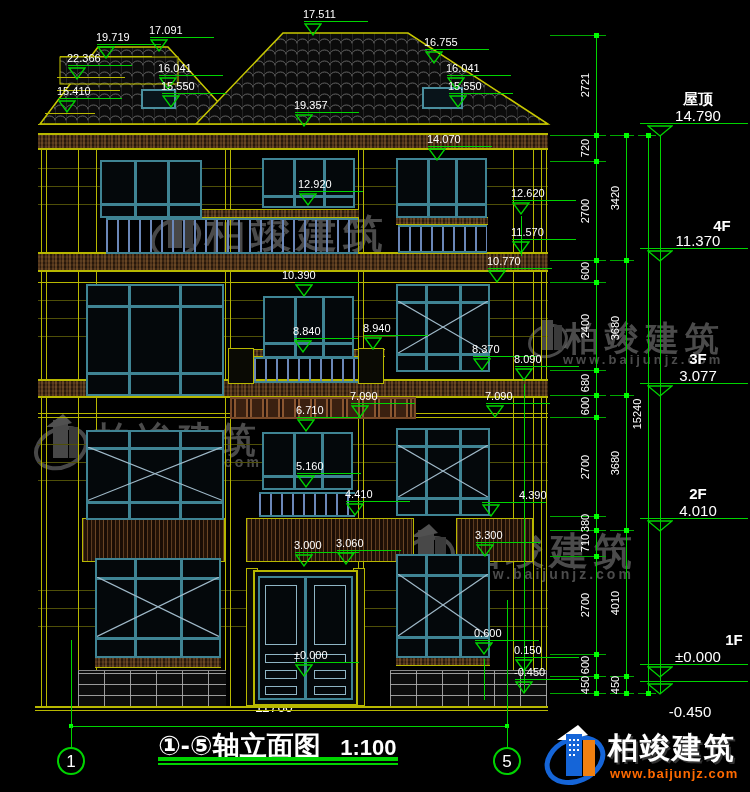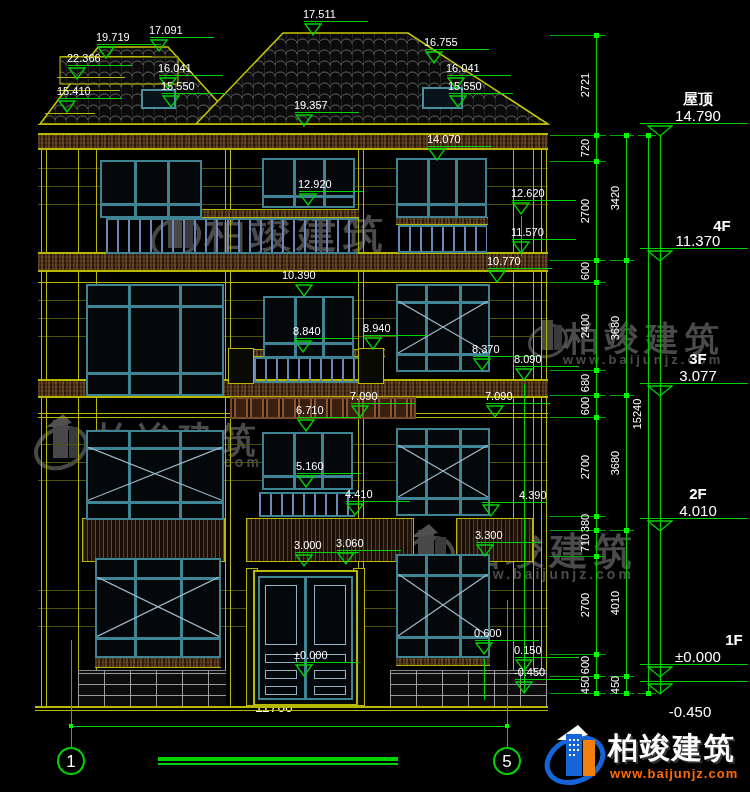--- a/index.html
+++ b/index.html
@@ -87,20 +87,24 @@
     <svg width="60" height="72">
         <ellipse cx="30" cy="40" rx="27" ry="20" transform="rotate(-24 30 40)" fill="none" stroke="#8a8a8a" stroke-width="4"></ellipse>
         <rect x="21" y="11" width="16" height="40" fill="#8a8a8a"></rect>
         <rect x="38" y="18" width="11" height="33" fill="#6f6f6f"></rect>
         <polygon points="14,18 32,5 41,14 23,18" fill="#9a9a9a"></polygon>
       </svg>
   </div>
   <div class="ab wm wmn" style="left:462px;top:526px;font-size:38px">柏竣建筑</div>
   <div class="ab wm wmu" style="left:465px;top:566px;font-size:14px">www.baijunjz.com</div>
 
+  <div class="ab ttl" style="left:158px;top:728px;font-size:27px">
+    <span>①-⑤</span><span>轴立面图</span>
+    <span style="font-size:22px;margin-left:12px">1:100</span>
+  </div>
   <div class="ab txt" style="left:255px;top:701px;font-size:14px">11760</div>
 
   <div class="ab" style="left:542px;top:722px">
     <svg width="66" height="66">
       <ellipse cx="33" cy="38" rx="29" ry="21" transform="rotate(-24 33 38)" fill="none" stroke="#1565d8" stroke-width="5"></ellipse>
       <polygon points="15,18 36,3 46,13 25,18" fill="#ffffff"></polygon>
       <rect x="24" y="12" width="16" height="42" fill="#1565d8"></rect>
       <rect x="41" y="18" width="12" height="36" fill="#f08010"></rect>
       <g fill="#fff">
         <rect x="27" y="17" width="2" height="2"></rect>

